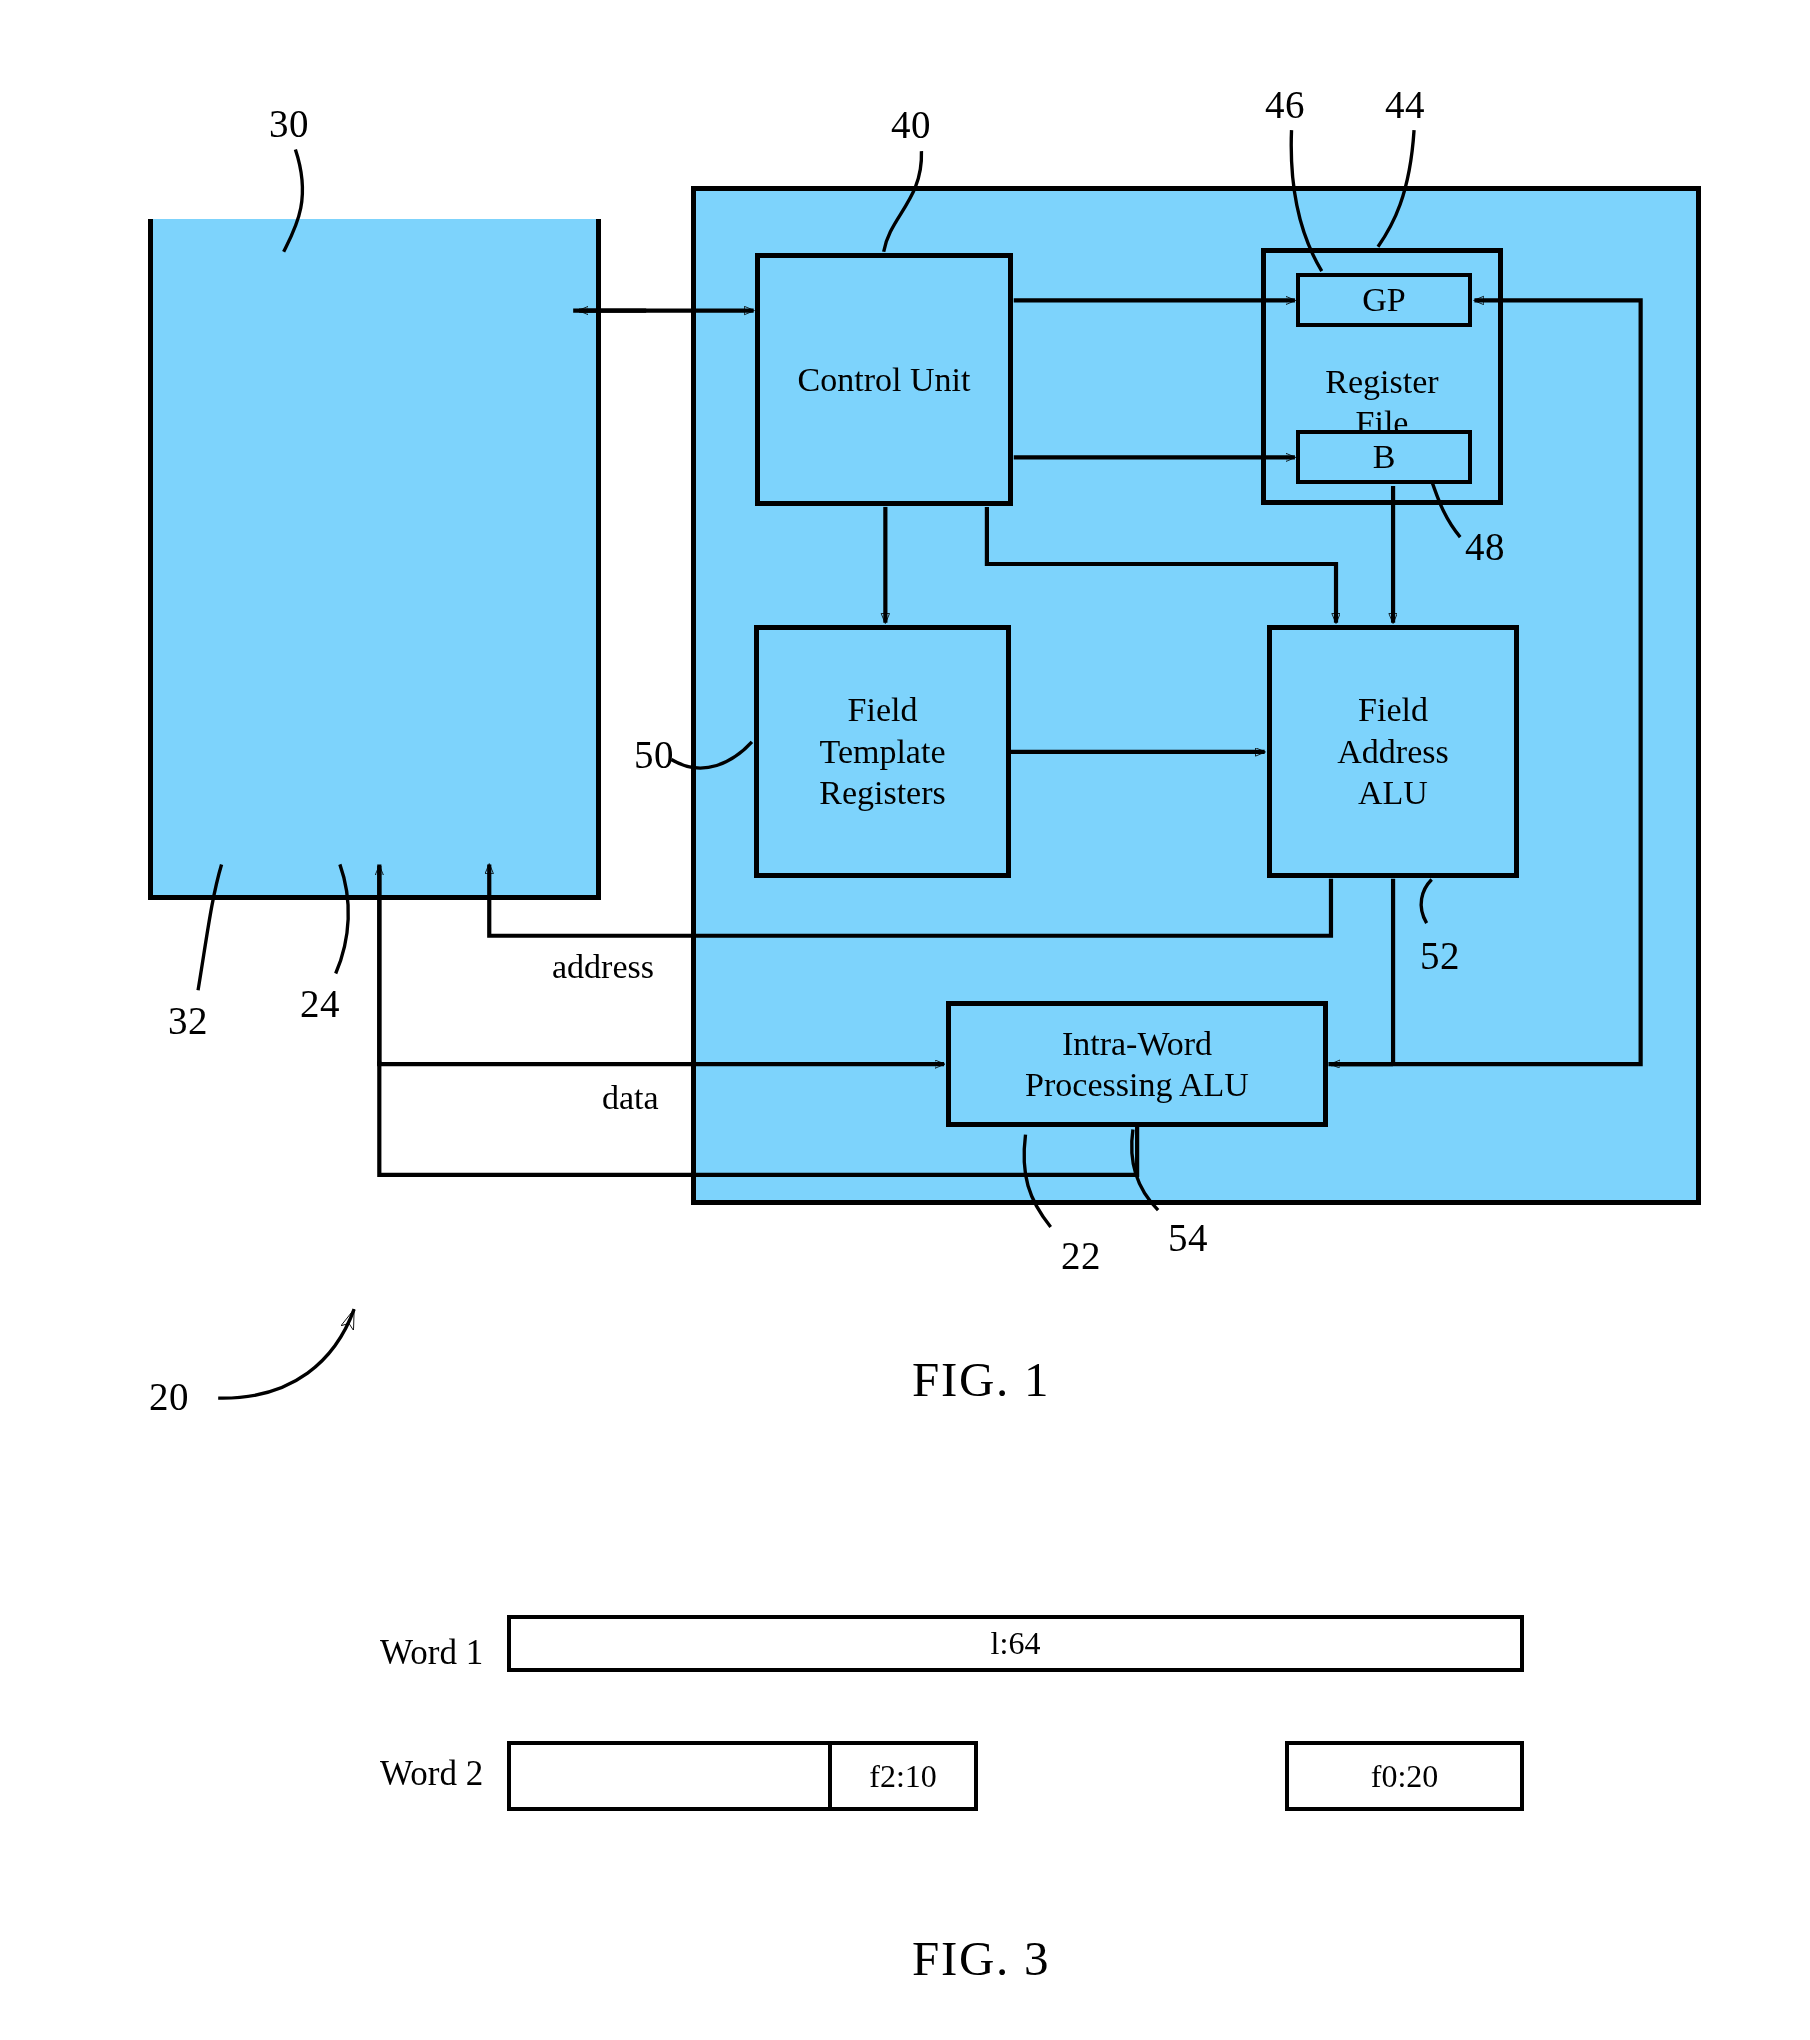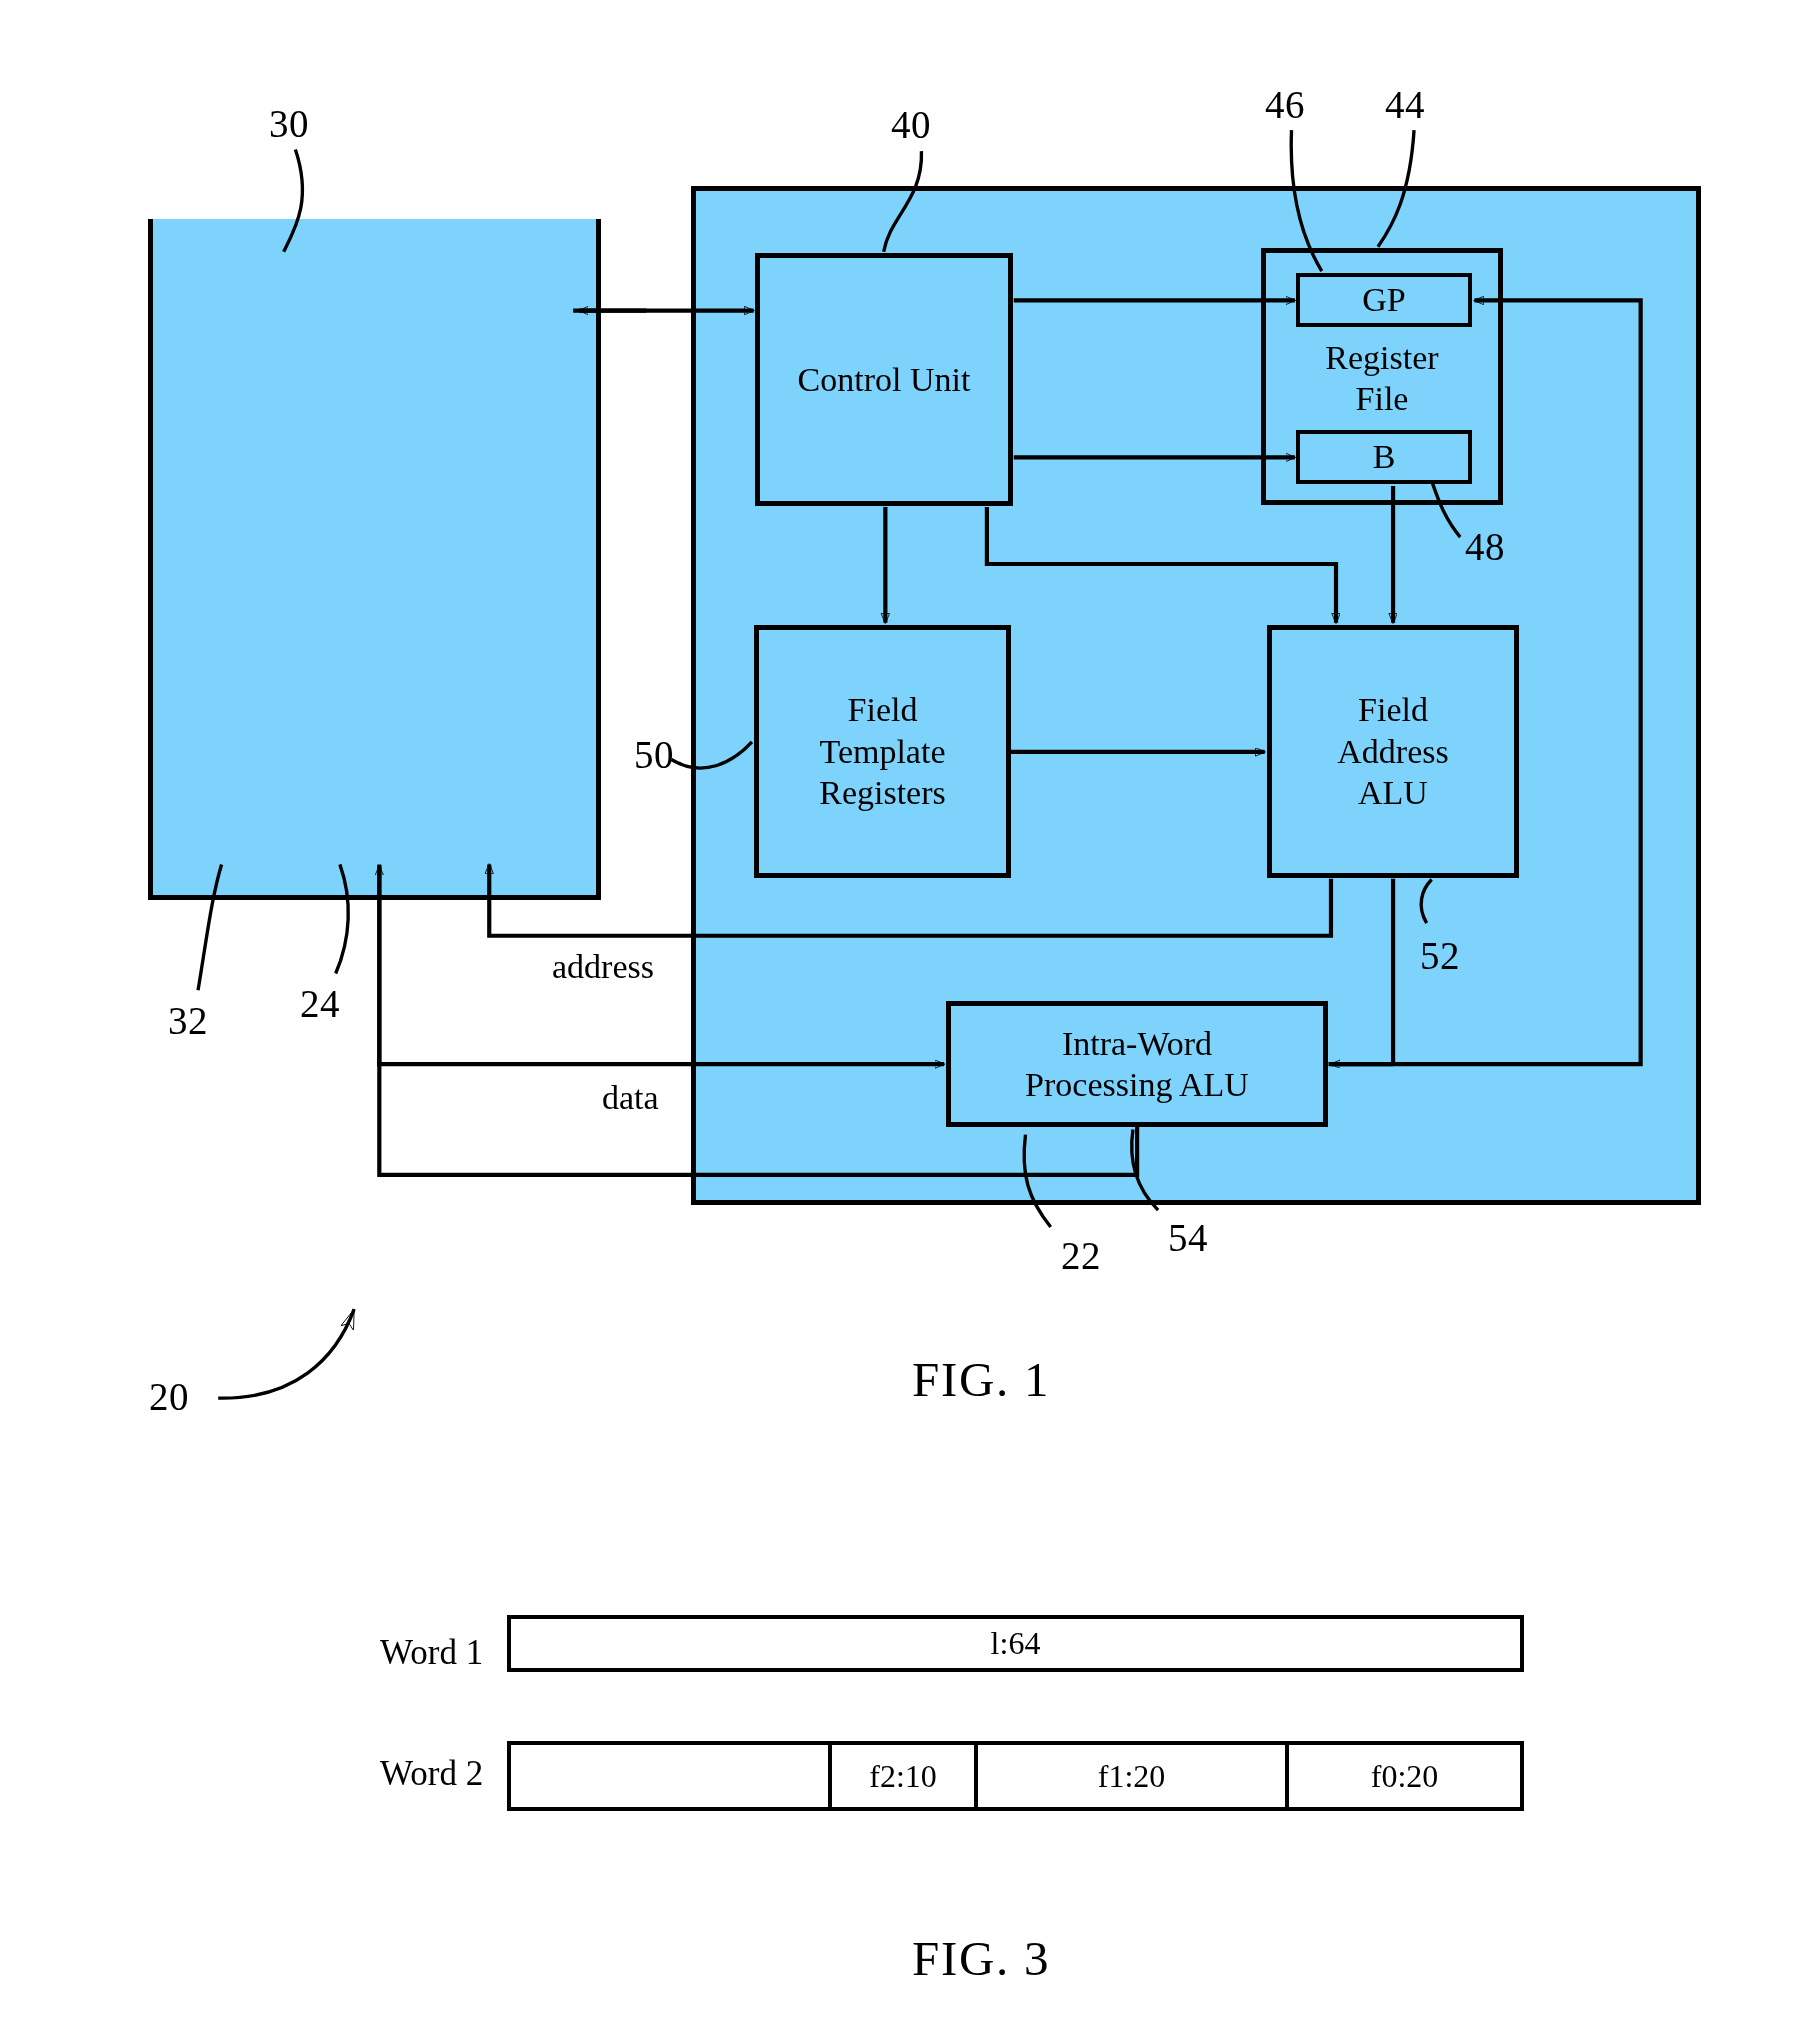--- a/index.html
+++ b/index.html
@@ -100,21 +100,21 @@
   </div>
 
   <div class="box outer" style="left:148px; top:219px; width:453px; height:681px; border-top:none;"></div>
 
   <div class="box outer" style="left:691px; top:186px; width:1010px; height:1019px;"></div>
 
   <div class="box" style="left:755px; top:253px; width:258px; height:253px;">
     <span class="boxtext">Control Unit</span>
   </div>
 
-  <div class="box" style="left:1261px; top:248px; width:242px; height:257px; align-items:flex-start; padding-top:84px;">
+  <div class="box" style="left:1261px; top:248px; width:242px; height:257px; align-items:flex-start; padding-top:108px;">
     <span class="boxtext">Register
 File</span>
   </div>
 
   <div class="box thin" style="left:1296px; top:273px; width:176px; height:54px;">
     <span class="boxtext">GP</span>
   </div>
 
   <div class="box thin" style="left:1296px; top:430px; width:176px; height:54px;">
     <span class="boxtext">B</span>
@@ -161,23 +161,20 @@
   <div class="seg" style="left:507px; top:1615px; width:1017px; height:57px;">
     <span>l:64</span>
   </div>
 
   <div class="seg" style="left:507px; top:1741px; width:326px; height:70px;">
     <span></span>
   </div>
   <div class="seg" style="left:828px; top:1741px; width:150px; height:70px;">
     <span>f2:10</span>
   </div>
-  <div class="seg" style="left:974px; top:1741px; width:315px; height:70px;">
-    <span>f1:20</span>
-  </div>
   <div class="seg" style="left:1285px; top:1741px; width:239px; height:70px;">
     <span>f0:20</span>
   </div>
 
   <div class="fig-caption" style="left:912px; top:1930px;">FIG. 3</div>
 
   <svg class="overlay" viewBox="0 0 2158 2432">
     <defs>
       <marker id="arw" markerWidth="13" markerHeight="13" refX="11" refY="5" orient="auto" markerUnits="userSpaceOnUse">
         <path d="M0,0 L12,5 L0,10 z" fill="#000" stroke="none"></path>

